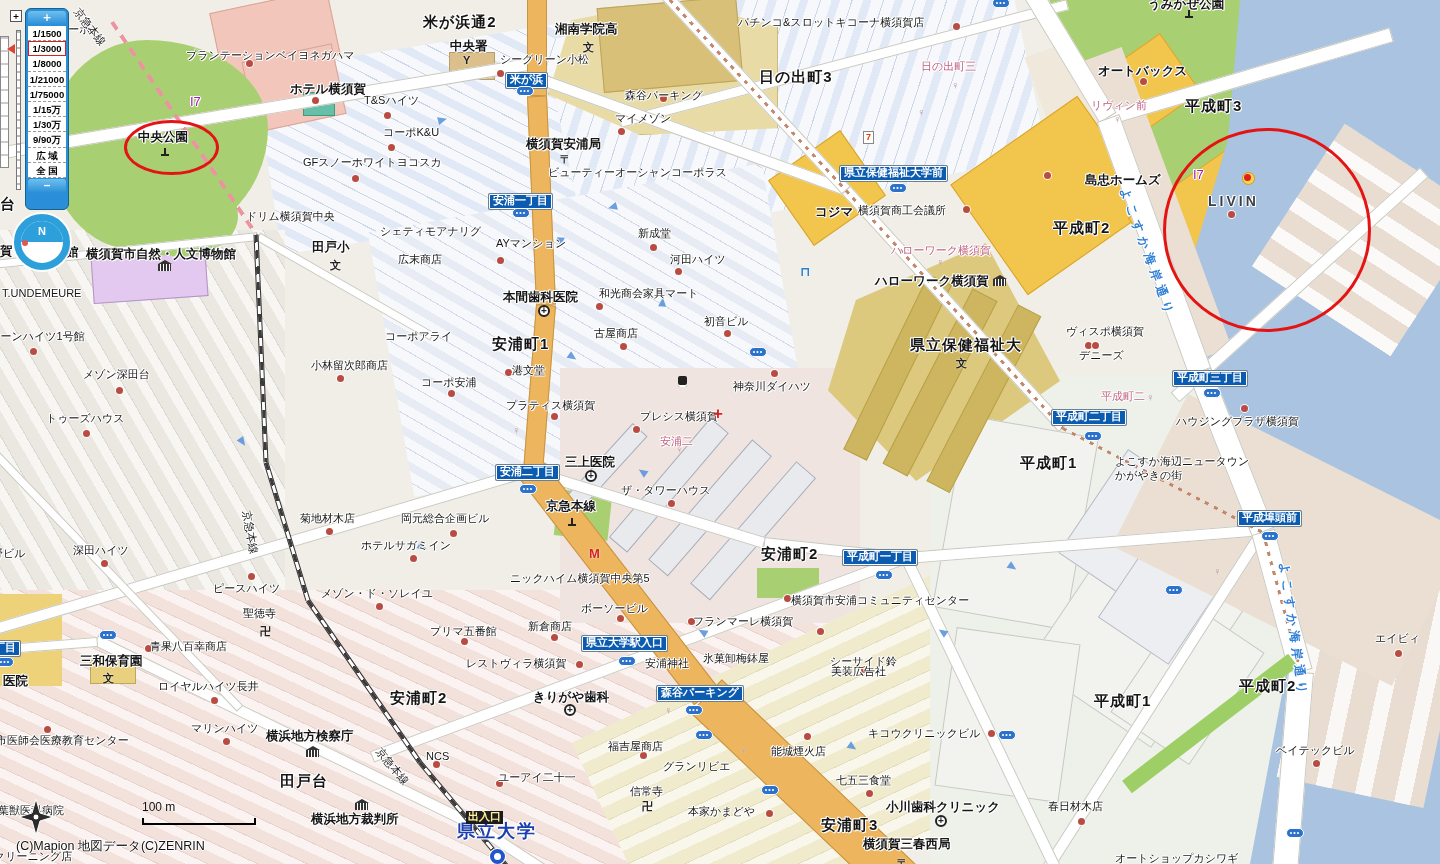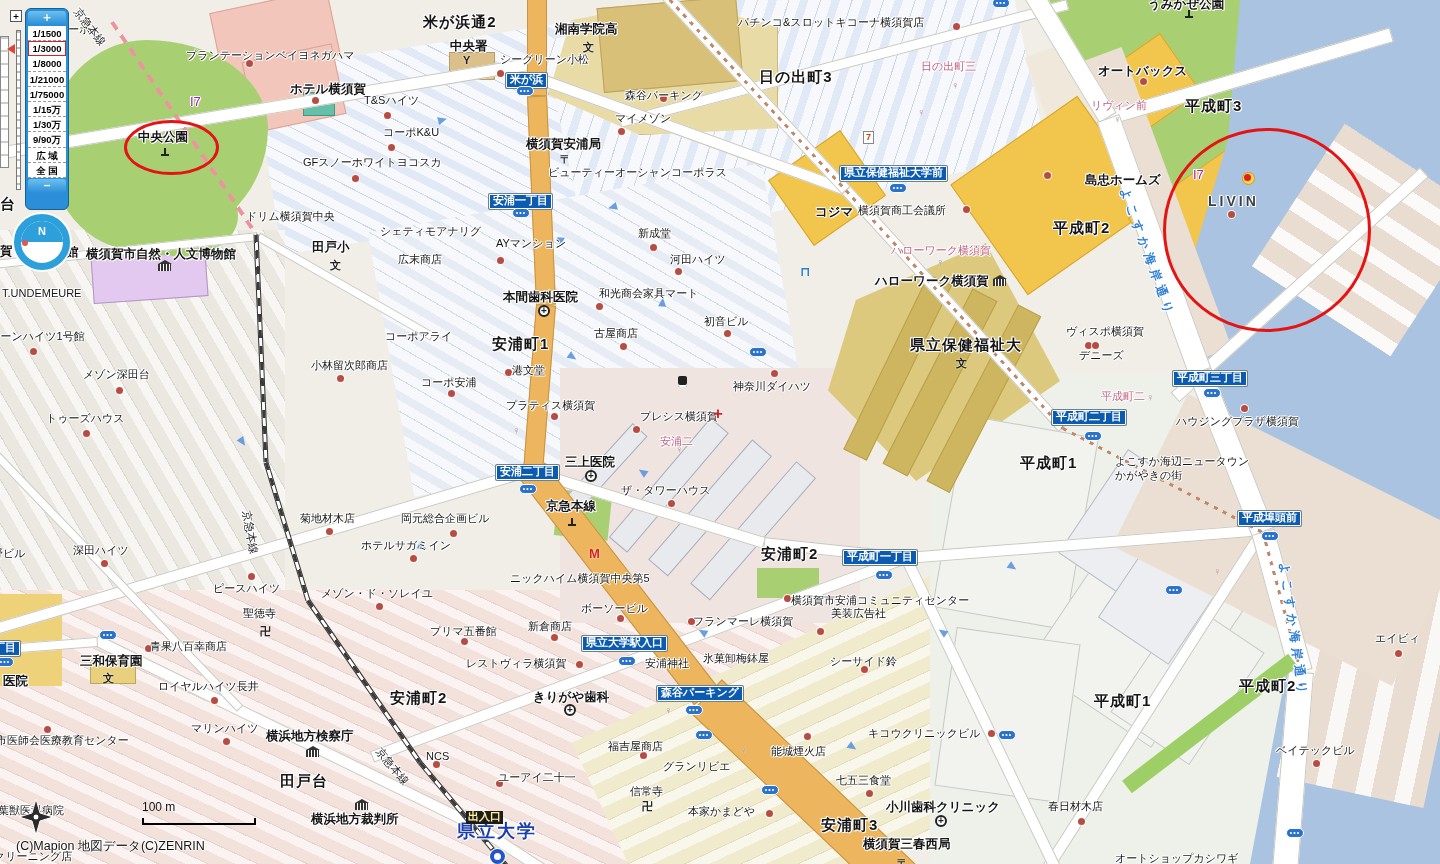--- a/index.html
+++ b/index.html
@@ -283,21 +283,21 @@
     <div class="lbl s" style="left: -8px; top: 548px;">野ビル</div>
     <div class="lbl s" style="left: 213px; top: 583px;">ピースハイツ</div>
     <div class="lbl s" style="left: 243px; top: 608px;">聖徳寺</div>
     <div class="lbl s" style="left: 321px; top: 588px;">メゾン・ド・ソレイユ</div>
     <div class="lbl s" style="left: 510px; top: 573px;">ニックハイム横須賀中央第5</div>
     <div class="lbl d" style="left: 761px; top: 546px;">安浦町2</div>
     <div class="lbl sign" style="left: 843px; top: 550px;">平成町一丁目</div>
     <div class="lbl s" style="left: 791px; top: 595px;">横須賀市安浦コミュニティセンター</div>
     <div class="lbl s" style="left: 581px; top: 603px;">ボーソービル</div>
     <div class="lbl s" style="left: 693px; top: 616px;">フランマーレ横須賀</div>
-    <div class="lbl s" style="left: 791px; top: 608px; padding-left: 40px;">美装広告社</div>
+    <div class="lbl s" style="left: 791px; top: 666px; padding-left: 40px;">美装広告社</div>
     <div class="lbl s" style="left: 830px; top: 656px;">シーサイド鈴</div>
     <div class="lbl s" style="left: 430px; top: 626px;">プリマ五番館</div>
     <div class="lbl s" style="left: 528px; top: 621px;">新倉商店</div>
     <div class="lbl s" style="left: 466px; top: 658px;">レストヴィラ横須賀</div>
     <div class="lbl sign" style="left: 582px; top: 636px;">県立大学駅入口</div>
     <div class="lbl s" style="left: 645px; top: 658px;">安浦神社</div>
     <div class="lbl s" style="left: 703px; top: 653px;">氷菓卸梅鉢屋</div>
     <div class="lbl f" style="left: 533px; top: 691px;">きりがや歯科</div>
     <div class="lbl sign" style="left: 657px; top: 686px;">森谷パーキング</div>
     <div class="lbl d" style="left: 390px; top: 690px;">安浦町2</div>

